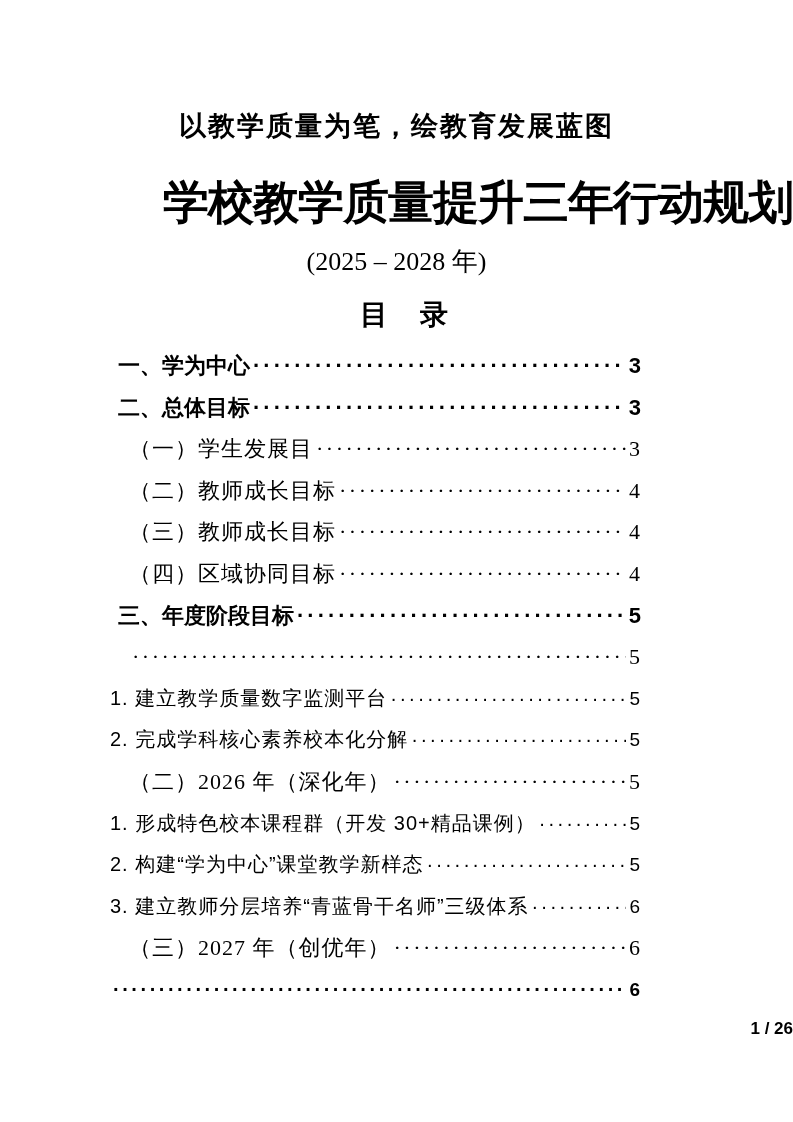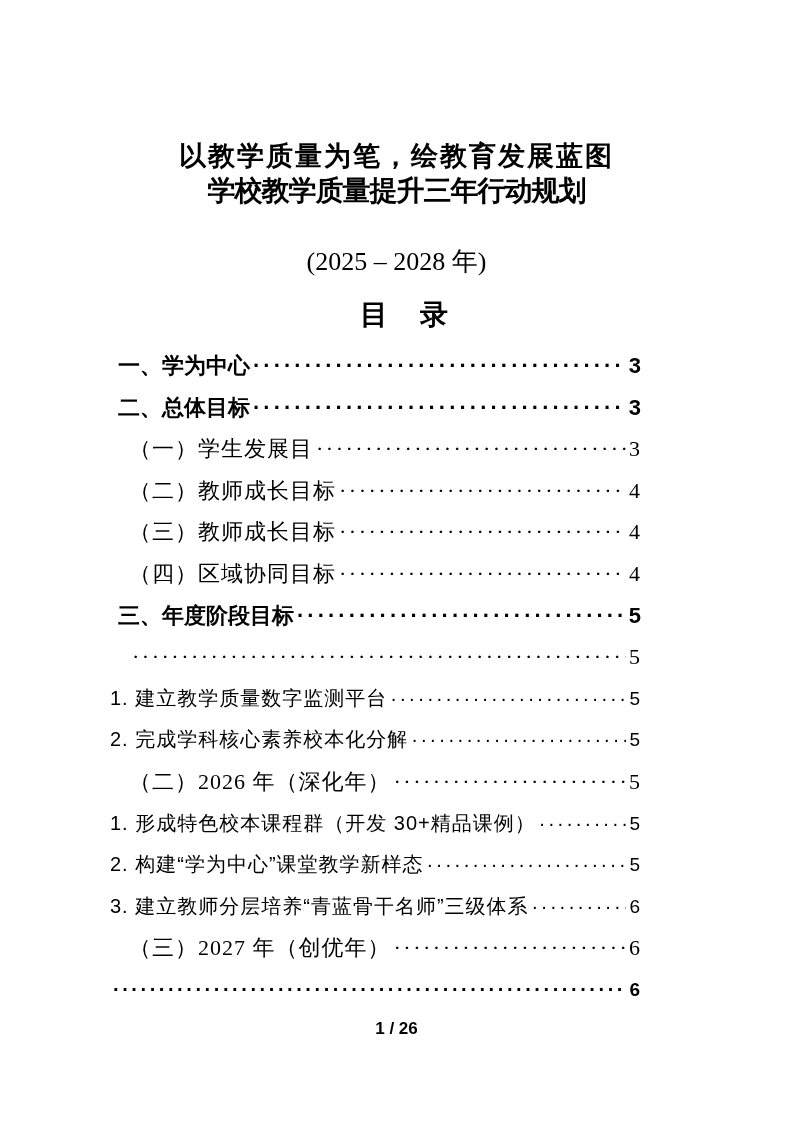--- a/index.html
+++ b/index.html
@@ -24,31 +24,30 @@
     position: absolute;
     top: 108px;
     left: 0;
     right: 0;
     text-align: center;
     font-family: "Liberation Serif", serif;
     font-weight: 700;
     font-size: 27px;
     letter-spacing: 2px;
     white-space: nowrap;
-    margin-top: 30px;
   }
   .main-title {
     position: absolute;
     top: 172px;
     left: 0;
     right: 0;
-    text-align: center;
+    text-align: right;
     font-family: "Liberation Sans", sans-serif;
     font-weight: 900;
-    font-size: 28px;
+    font-size: 46px;
     letter-spacing: -1px;
     white-space: nowrap;
   }
   .subtitle {
     position: absolute;
     top: 244px;
     left: 0;
     right: 0;
     text-align: center;
     font-family: "Liberation Serif", serif;
@@ -122,21 +121,21 @@
     flex: 0 0 auto;
     white-space: nowrap;
     margin-left: 2px;
   }
   .lv3 .toc-page { font-size: 19px; }
   .page-footer {
     position: absolute;
     top: 1019px;
     left: 0;
     right: 0;
-    text-align: center;
+    text-align: right;
     font-family: "Liberation Sans", sans-serif;
     font-weight: 700;
     font-size: 17px;
     white-space: nowrap;
   }
 </style>
 </head>
 <body>
 
 <div class="page">

